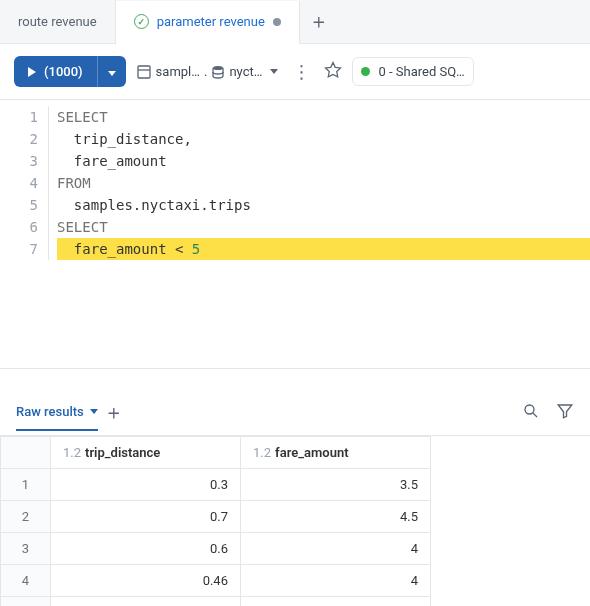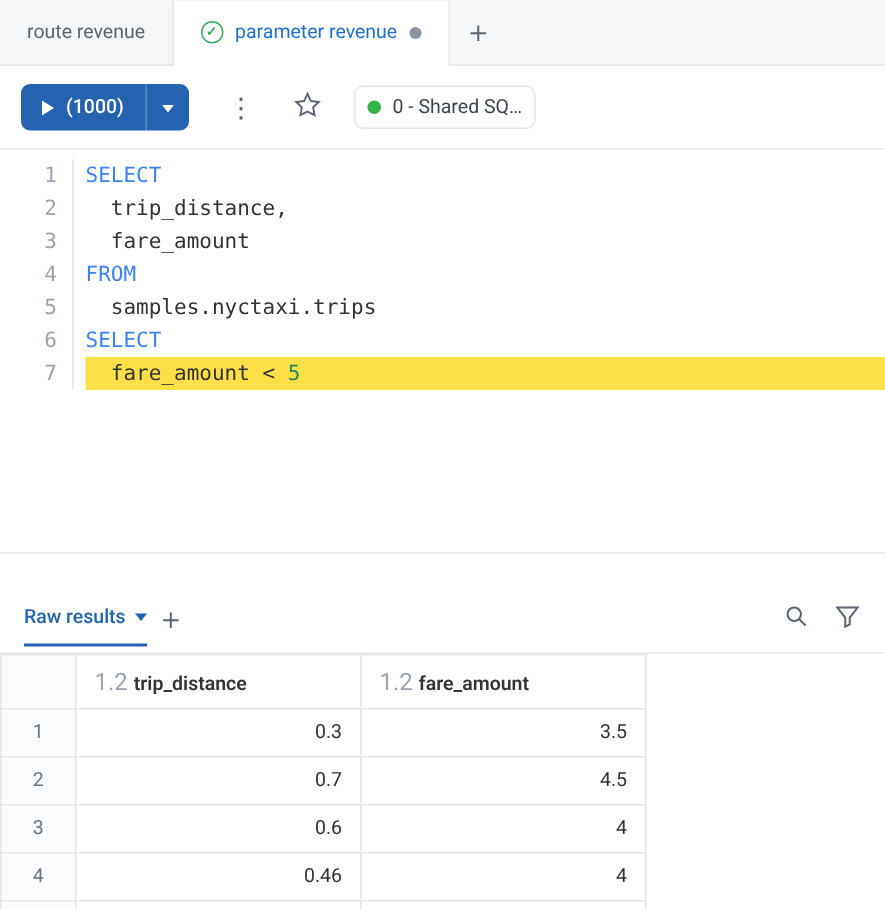--- a/index.html
+++ b/index.html
@@ -63,21 +63,21 @@
       justify-content: center;
       font-size: 20px;
       color: #5a6473;
     }
     
     .toolbar {
       display: flex;
       align-items: center;
       height: 56px;
       padding: 0 14px;
-      gap: 22px;
+      gap: 10px;
       border-bottom: 1px solid #e4e6e9;
     }
     .run-btn {
       display: flex;
       align-items: center;
       background: #2563b0;
       color: #fff;
       border-radius: 6px;
       overflow: hidden;
       font-weight: 500;
@@ -159,21 +159,21 @@
       color: #9aa3af;
       user-select: none;
     }
     .codelines {
       flex: 1;
       border-left: 1px solid #e4e6e9;
       padding-left: 8px;
     }
     .codeline { white-space: pre; min-height: 22px; }
     .codeline.hl { background: #fde047; }
-    .kw { color: #3b82f6; }
+    .kw { color: #737373; }
     .num { color: #2f855a; }
     
     .results-bar {
       display: flex;
       align-items: center;
       padding: 30px 16px 8px;
       gap: 6px;
       border-top: 1px solid #e4e6e9;
       margin-top: 108px;
     }
@@ -216,21 +216,21 @@
     }
     .ghead {
       font-weight: 600;
       color: #333;
       background: #fff;
       text-align: left;
     }
     .ghead .dtype {
       color: #9aa3af;
       font-weight: 400;
-      font-size: 16px;
+      font-size: 13px;
       margin-right: 4px;
     }
     .ghead.rownum, .gcell.rownum {
       width: 50px;
       text-align: center;
       color: #6b7280;
       background: #fafbfc;
     }
     .gcell.val {
       text-align: right;
@@ -257,20 +257,39 @@
   <div class="run-btn">
     <div class="run-main">
       <span class="play-tri"></span>
       <span>(1000)</span>
     </div>
     <div class="run-caret">
       <span class="caret-down white"></span>
     </div>
   </div>
 
+  <div class="dbsel">
+    <span class="icon-db-outline">
+      <svg viewBox="0 0 16 16" fill="none" stroke="#5a6473" stroke-width="1.3">
+        <rect x="2" y="2" width="12" height="12" rx="1"></rect>
+          <line x1="2" y1="6" x2="14" y2="6"></line>
+      </svg>
+    </span>
+    <span>sampl…</span>
+    <span>.</span>
+    <span class="icon-db-solid">
+      <svg viewBox="0 0 14 14" fill="#5a6473">
+        <ellipse cx="7" cy="3" rx="5" ry="2"></ellipse>
+        <path d="M2 3v8c0 1.1 2.2 2 5 2s5-.9 5-2V3" fill="none" stroke="#5a6473" stroke-width="1.3"></path>
+        <path d="M2 7c0 1.1 2.2 2 5 2s5-.9 5-2" fill="none" stroke="#5a6473" stroke-width="1.3"></path>
+      </svg>
+    </span>
+    <span>nyct…</span>
+    <span class="caret-down" style="border-top-color:#5a6473;margin-left:4px"></span>
+  </div>
 
   <span class="vert-dots">⋮</span>
 
   <span>
     <svg class="star-icon" viewBox="0 0 24 24" fill="none" stroke="#5a6473" stroke-width="1.7">
       <polygon points="12 2 15 8.5 22 9.3 17 14 18.3 21 12 17.8 5.7 21 7 14 2 9.3 9 8.5 12 2"></polygon>
     </svg>
   </span>
 
   <div class="cluster">

